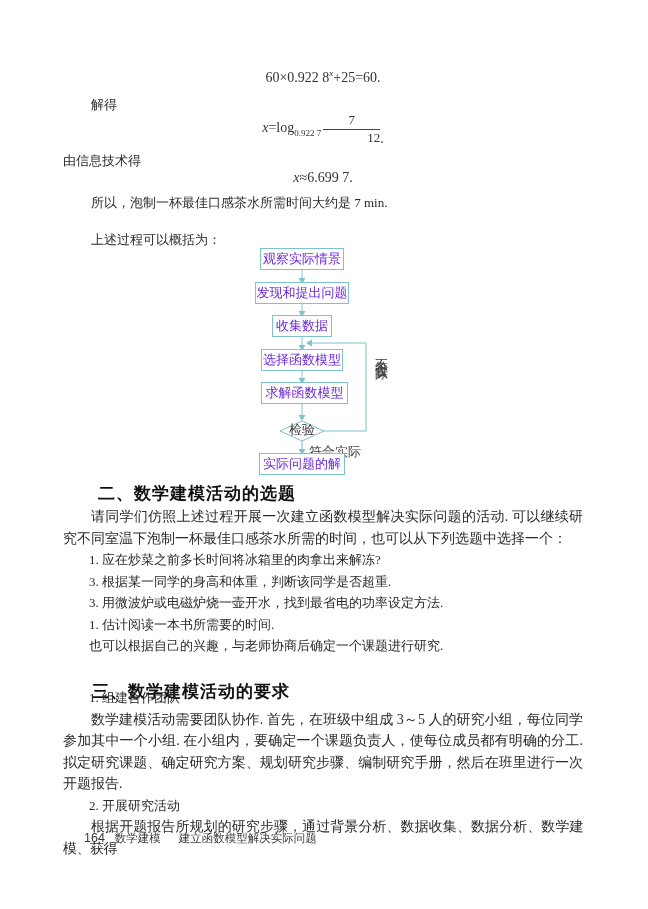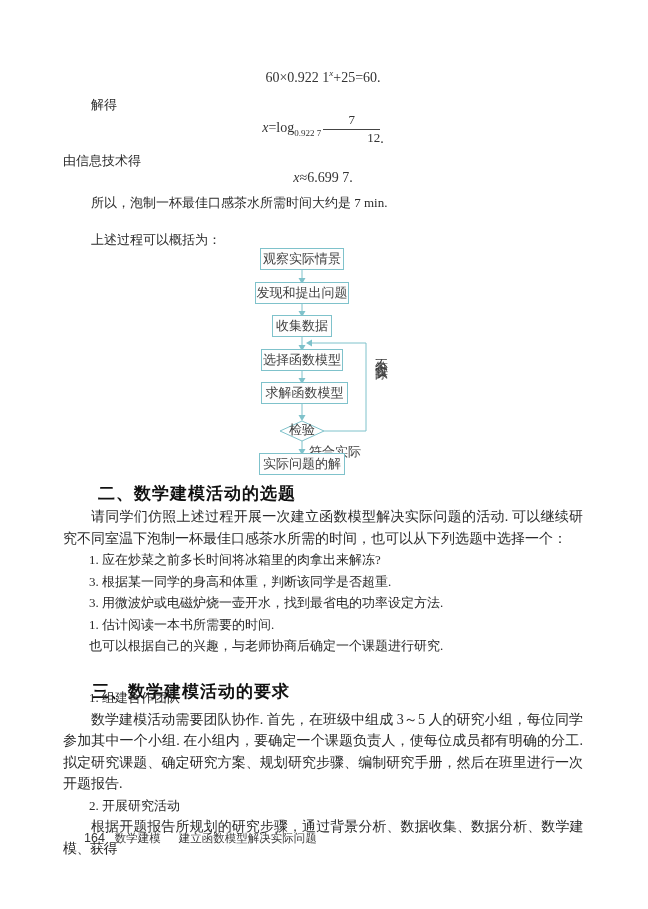--- a/index.html
+++ b/index.html
@@ -26,39 +26,39 @@
   .section-heading {
     font-family:"Liberation Sans", sans-serif; font-weight:700;
     font-size:17px; color:#111; letter-spacing:1px;
   }
   
   .flowchart { left:0; top:247px; width:648px; height:234px; }
   .flowchart svg { position:absolute; left:0; top:0; }
   .fc-box {
     position:absolute; box-sizing:border-box; height:22px;
     border:1px solid #7fc2cb; background:#fefefe;
-    font-size:13px; line-height:20px; text-align:center; color:#404040;
+    font-size:13px; line-height:20px; text-align:center; color:#6d28d9;
   }
   .fc-label { position:absolute; font-size:13px; color:#3d3d3d; }
   .fc-vertical {
     position:absolute; writing-mode:vertical-rl; text-orientation:upright;
     font-size:13px; color:#3d3d3d; letter-spacing:2px;
   }
   .footer { display:flex; align-items:baseline; color:#3a3a3a; }
   .footer .pagenum { font-family:"Liberation Sans", sans-serif; font-size:12.5px; font-weight:500; color:#333; }
   .footer .chapter { margin-left:10px; font-size:11.5px; }
   .footer .booktitle { margin-left:18px; font-size:11.5px; }
 </style>
 </head>
 <body>
 
 <div class="page">
 
   <div class="abs formula formula-center" style="top:68px;">
-    <span>60×0.922 1</span><sup class="it">x</sup><span>+25=60.</span>
+    <span>60×0.922 8</span><sup class="it">x</sup><span>+25=60.</span>
   </div>
 
   <div class="abs body-line" style="left:91px; top:94px;">解得</div>
 
   <div class="abs formula formula-display" style="left:63px; top:110px; width:520px; height:38px;">
     <span class="eq-inline"><i>x</i><span>=</span><span>log</span><sub>0.922 7</sub></span>
     <span class="frac">
       <span class="num">7</span>
       <span class="den">12</span>
     </span>

